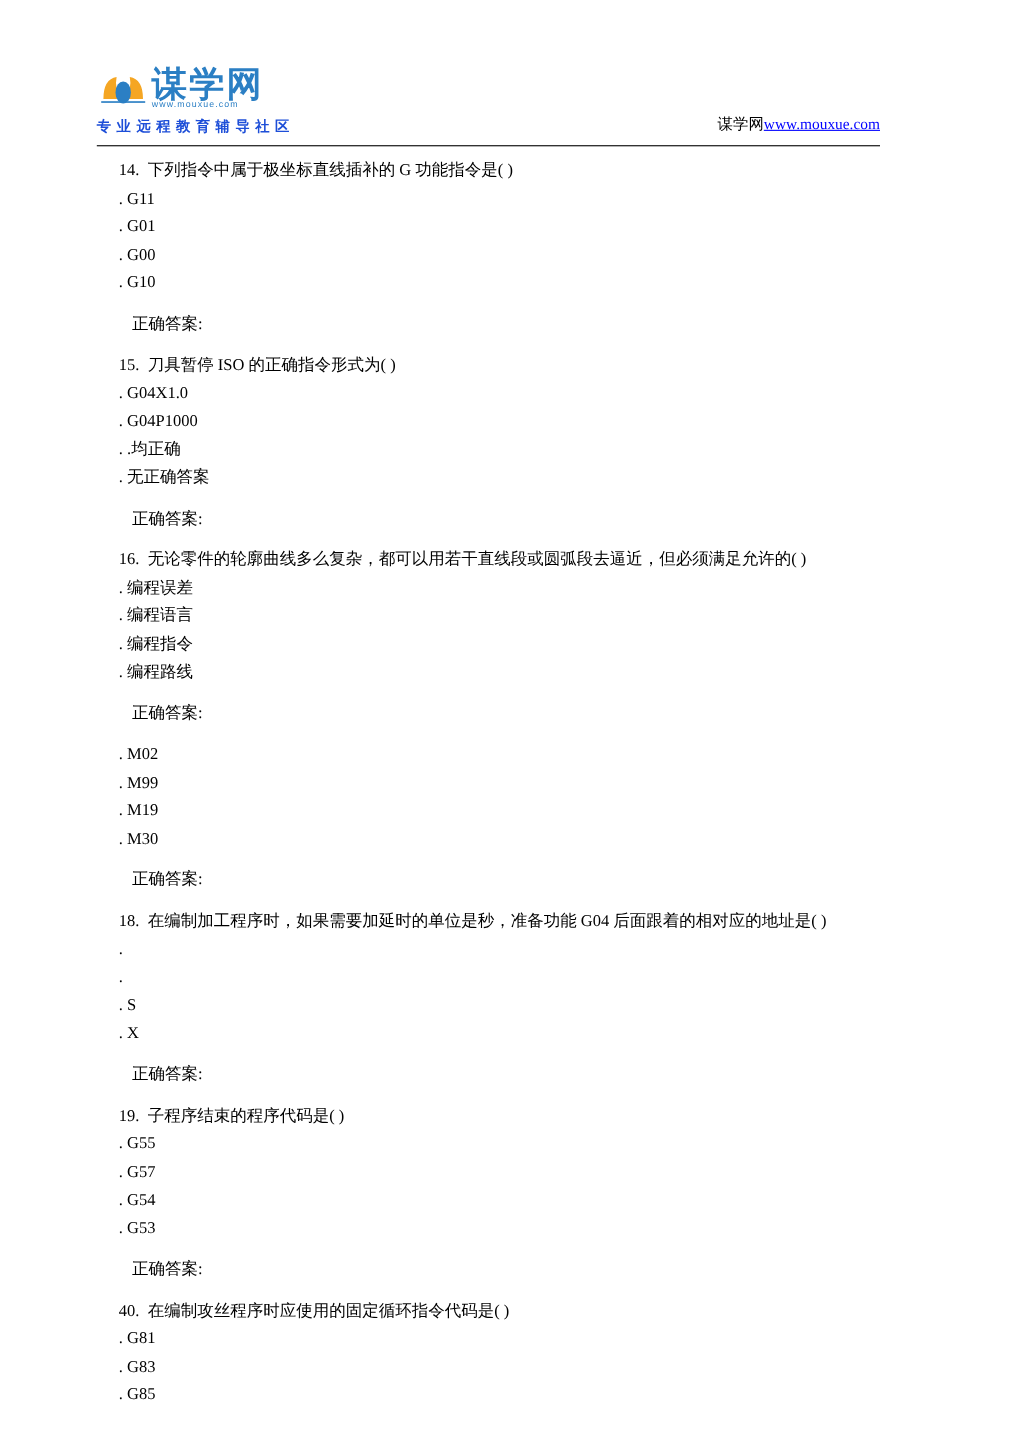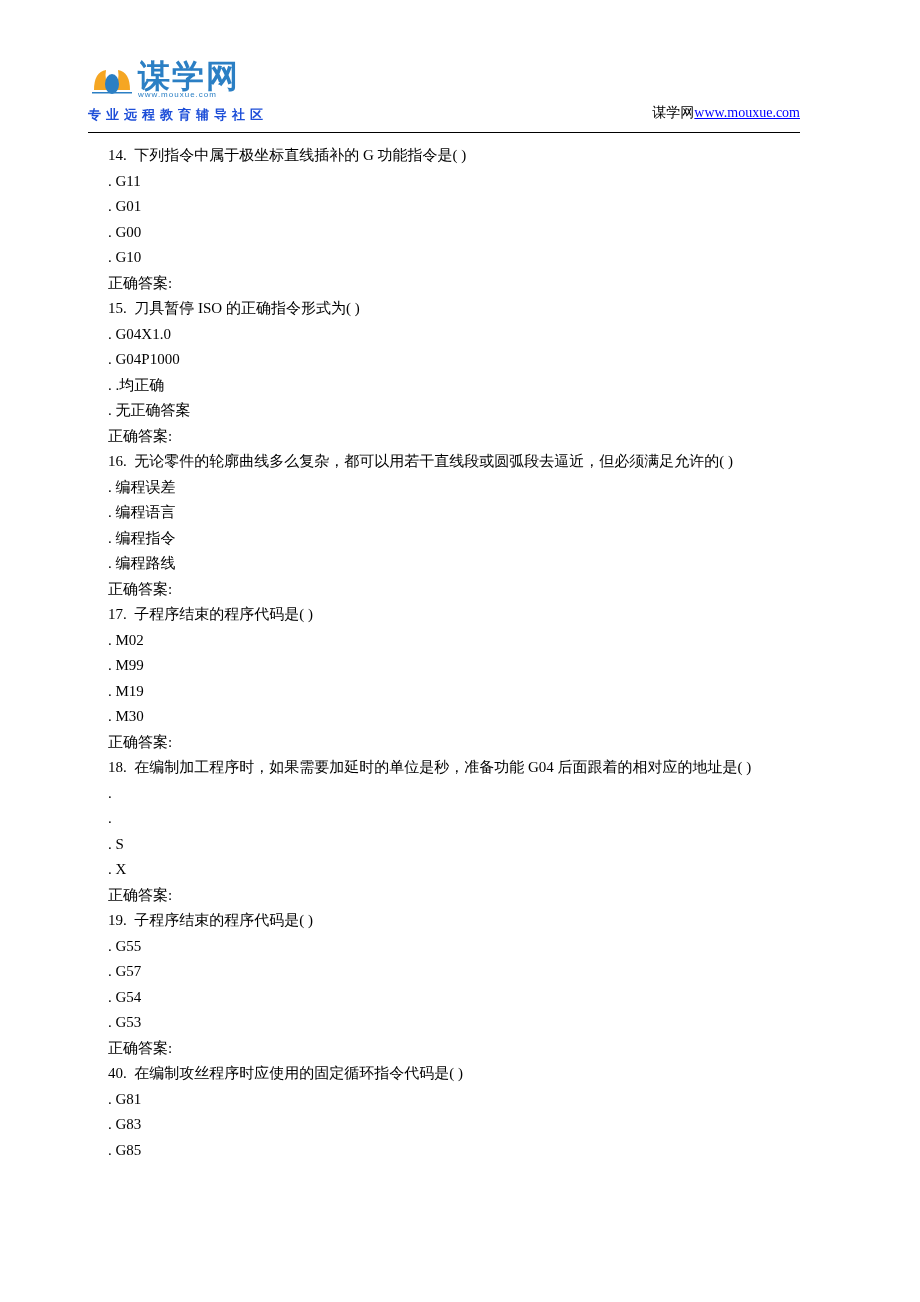--- a/index.html
+++ b/index.html
@@ -76,21 +76,21 @@
       padding: 0 108px;
       line-height: 1.7;
     }
     .question-line {
       margin-top: 0;
     }
     .option-line {
       margin: 0;
     }
     .answer-line {
-      margin: 0;
+      margin: 12px;
     }
   </style>
 </head>
 <body>
 
 <div class="header">
   <div class="logo-area">
     <div class="logo-icon">
       <svg viewBox="0 0 48 40">
         <path d="M 6 28 Q 6 10 18 8 Q 16 18 22 28 Z" fill="#f5a623"></path>
@@ -132,23 +132,20 @@
 
   <div class="question-line">
     <span>16.</span>&nbsp;&nbsp;<span>无论零件的轮廓曲线多么复杂，都可以用若干直线段或圆弧段去逼近，但必须满足允许的( )</span>
   </div>
   <div class="option-line">. 编程误差</div>
   <div class="option-line">. 编程语言</div>
   <div class="option-line">. 编程指令</div>
   <div class="option-line">. 编程路线</div>
   <div class="answer-line">正确答案:</div>
 
-  <div class="question-line">
-    <span>17.</span>&nbsp;&nbsp;<span>子程序结束的程序代码是( )</span>
-  </div>
   <div class="option-line">. M02</div>
   <div class="option-line">. M99</div>
   <div class="option-line">. M19</div>
   <div class="option-line">. M30</div>
   <div class="answer-line">正确答案:</div>
 
   <div class="question-line">
     <span>18.</span>&nbsp;&nbsp;<span>在编制加工程序时，如果需要加延时的单位是秒，准备功能 G04 后面跟着的相对应的地址是( )</span>
   </div>
   <div class="option-line">.</div>

